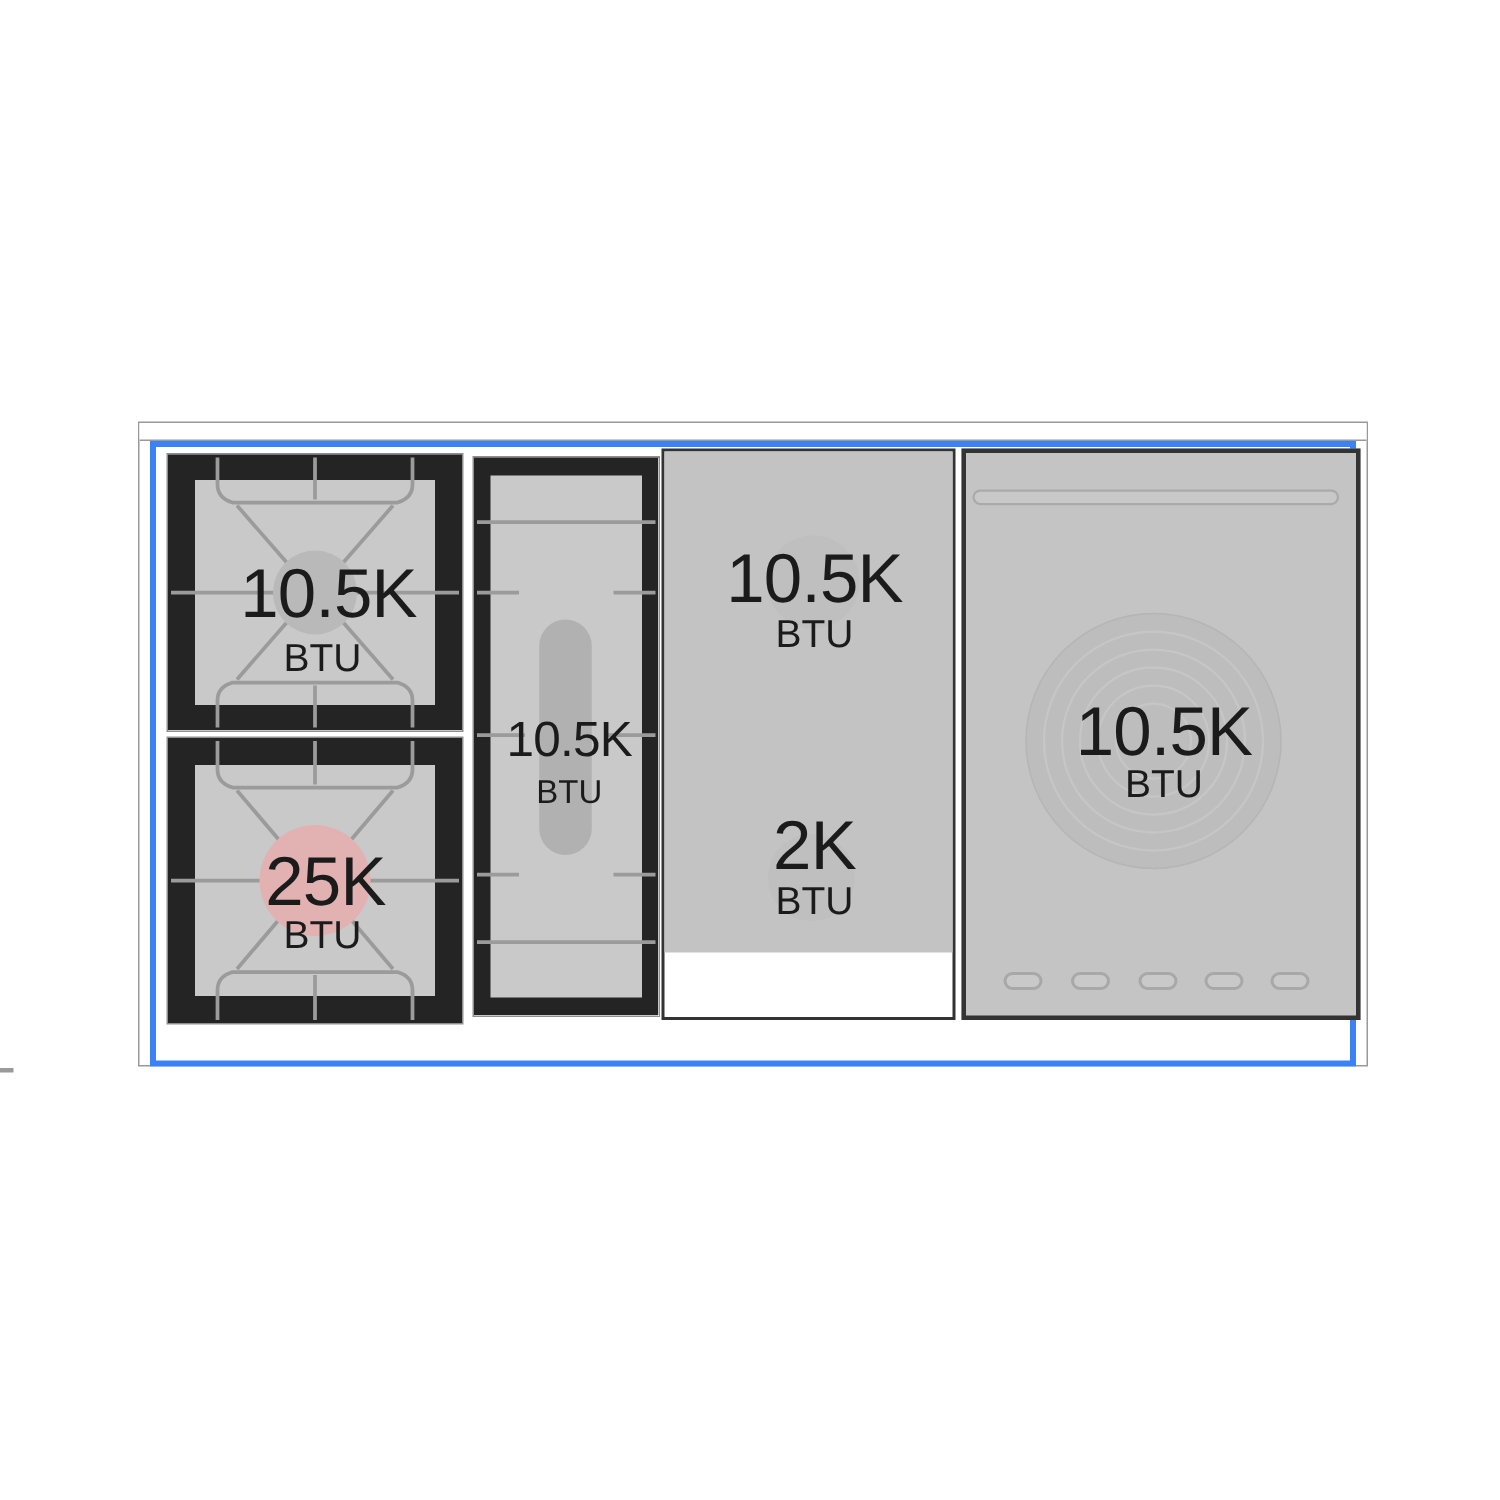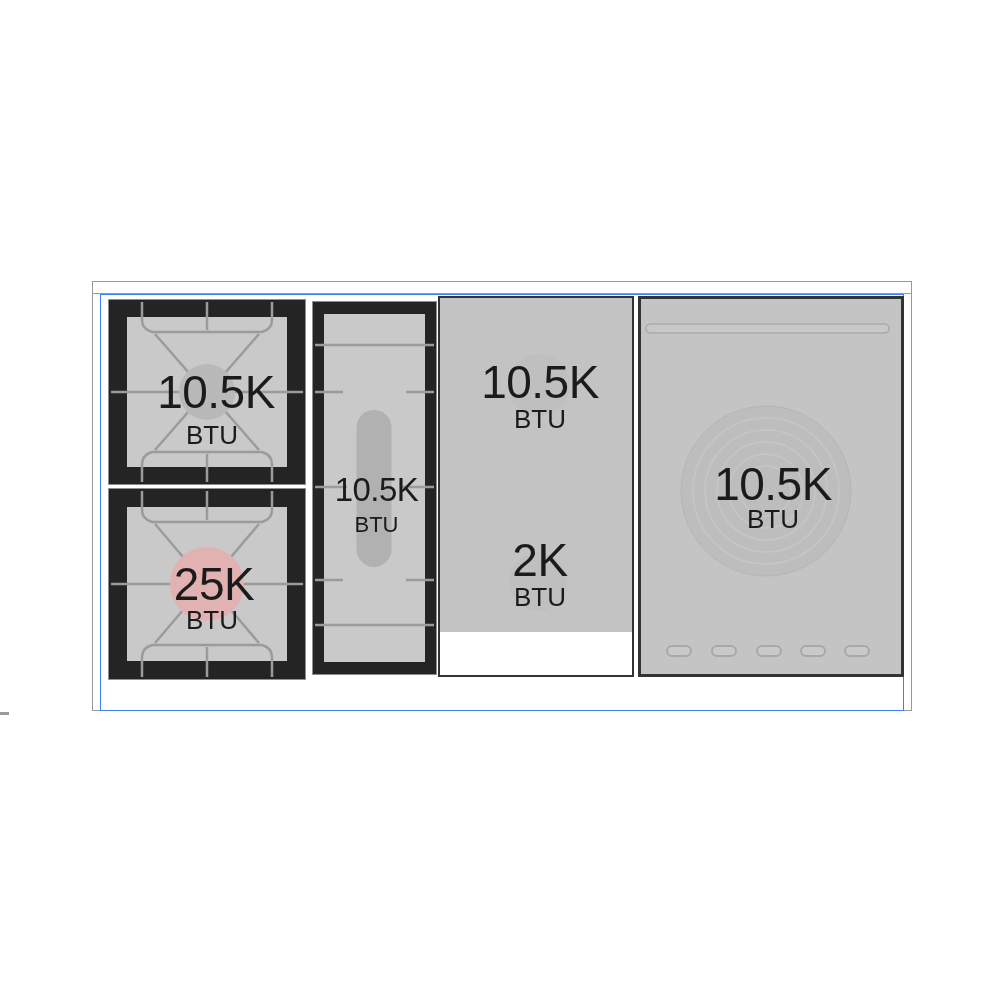--- a/index.html
+++ b/index.html
@@ -5,21 +5,21 @@
   html,body{margin:0;padding:0;background:#ffffff;width:1000px;height:1000px;overflow:hidden;
             font-family:"Liberation Sans",sans-serif;}
   .page{position:relative;width:1000px;height:1000px;background:#fff;}
 
   
   .rangetop{position:absolute;left:92px;top:281px;width:820px;height:430px;
             background:#fff;border:1px solid #999;box-sizing:border-box;}
   .trim{position:absolute;left:0;top:0;width:100%;height:12px;background:#fff;
         border-bottom:1px solid #999;box-sizing:border-box;}
   .deck{position:absolute;left:7px;top:12px;width:804px;height:417px;background:#fff;
-        border:1px solid #3b82f6;box-sizing:border-box;}
+        border:4px solid #3b82f6;box-sizing:border-box;}
 
   .unit{position:absolute;}
   .unit svg{display:block;}
 
   
   .burner{box-shadow:0 0 0 1px #8f8f8f;}
   .burner-a{left:8px;top:5px;width:196px;height:184px;}
   .burner-b{left:8px;top:194px;width:196px;height:190px;}
 
   

